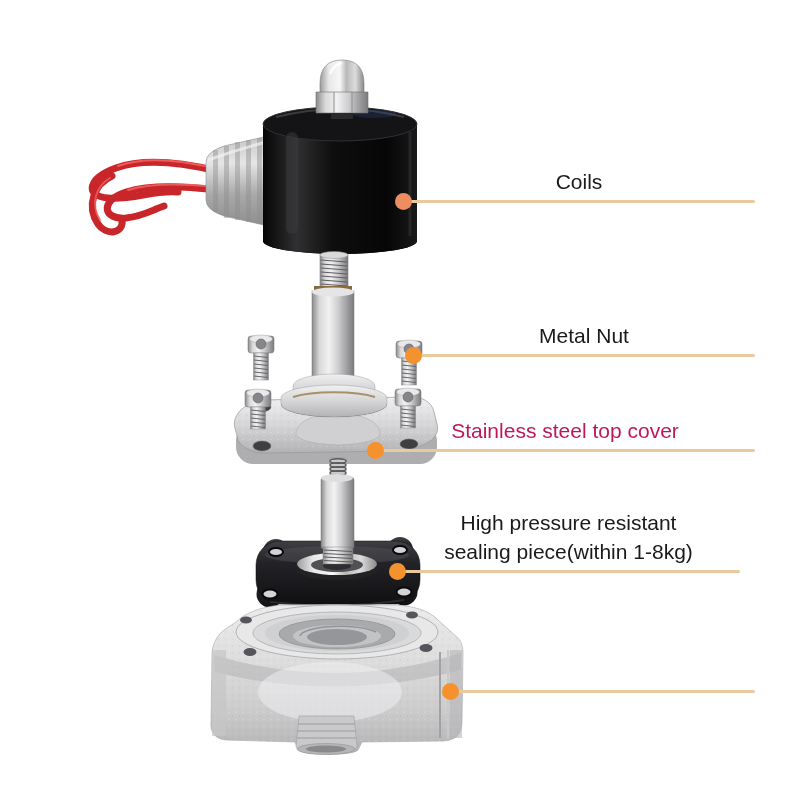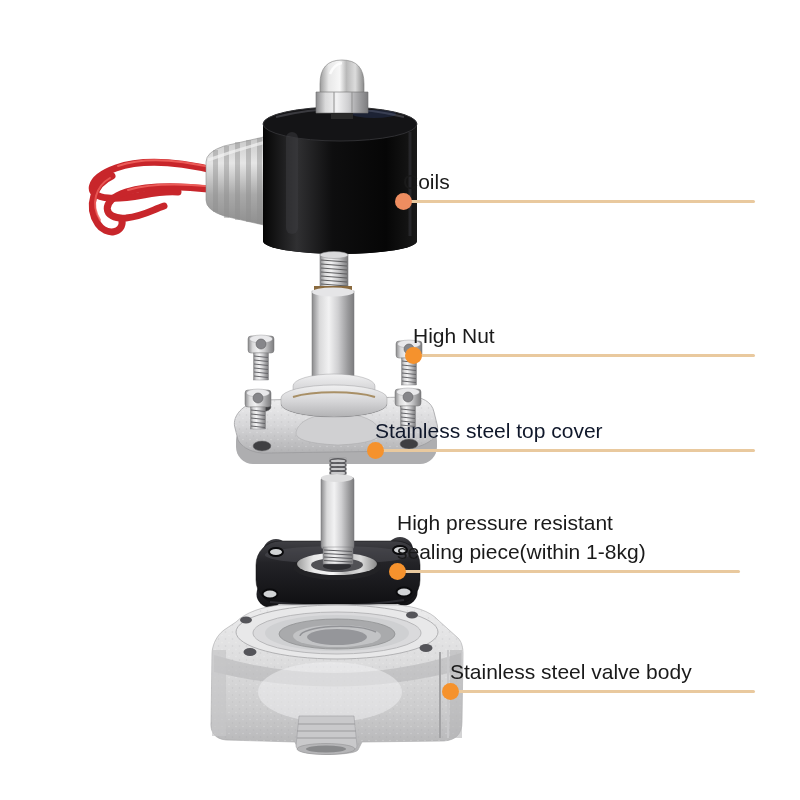--- a/index.html
+++ b/index.html
@@ -1,20 +1,20 @@
 <!DOCTYPE html>
 <html><head>
 <meta charset="utf-8">
 <style>
   html,body{margin:0;padding:0;background:#fff;}
   .stage{position:relative;width:800px;height:800px;background:#ffffff;overflow:hidden;
          font-family:"Liberation Sans", sans-serif;}
   .stage svg{position:absolute;left:0;top:0;}
   .ann{position:absolute;}
-  .ann .txt{position:absolute;left:0;right:0;bottom:7px;text-align:left;
+  .ann .txt{position:absolute;left:0;right:0;bottom:7px;text-align:center;
             font-size:21px;line-height:29px;white-space:nowrap;}
   .ann .txt span{display:block;}
   .ann .line{position:absolute;left:0;right:0;bottom:0;height:3px;border-radius:2px;}
   .ann .dot{position:absolute;left:-8px;bottom:-7px;width:17px;height:17px;border-radius:50%;}
   
   .ann1{left:403px;top:165px;width:352px;height:38px;}
   .ann2{left:413px;top:319px;width:342px;height:38px;}
   .ann3{left:375px;top:414px;width:380px;height:38px;}
   .ann4{left:397px;top:505px;width:343px;height:68px;}
   .ann5{left:450px;top:655px;width:305px;height:38px;}
@@ -287,39 +287,38 @@
   </g>
 </svg>
 
   <div class="ann ann1">
     <div class="txt" style="color: rgb(26, 26, 26);">Coils</div>
     <div class="line" style="background: rgb(233, 201, 158);"></div>
     <div class="dot" style="background: rgb(238, 141, 96);"></div>
   </div>
 
   <div class="ann ann2">
-    <div class="txt" style="color: rgb(26, 26, 26);">High Nut</div>
+    <div class="txt" style="color: rgb(26, 26, 26);">Metal Nut</div>
     <div class="line" style="background: rgb(233, 201, 158);"></div>
     <div class="dot" style="background: rgb(245, 146, 45);"></div>
   </div>
 
   <div class="ann ann3">
-    <div class="txt" style="color: #0f172a; margin-top: 24px;">Stainless steel top cover</div>
+    <div class="txt" style="color: #be185d; margin-top: 24px;">Stainless steel top cover</div>
     <div class="line" style="background: rgb(233, 201, 158);"></div>
     <div class="dot" style="background: rgb(245, 146, 45);"></div>
   </div>
 
   <div class="ann ann4">
     <div class="txt" style="color: rgb(26, 26, 26);">
       <span>High pressure resistant</span>
       <span>sealing piece(within 1-8kg)</span>
     </div>
     <div class="line" style="background: rgb(233, 201, 158);"></div>
     <div class="dot" style="background: rgb(245, 146, 45);"></div>
   </div>
 
   <div class="ann ann5">
-    <div class="txt" style="color: rgb(26, 26, 26);">Stainless steel valve body</div>
     <div class="line" style="background: rgb(233, 201, 158);"></div>
     <div class="dot" style="background: rgb(245, 146, 45);"></div>
   </div>
 
 </div>
 
 </body></html>

